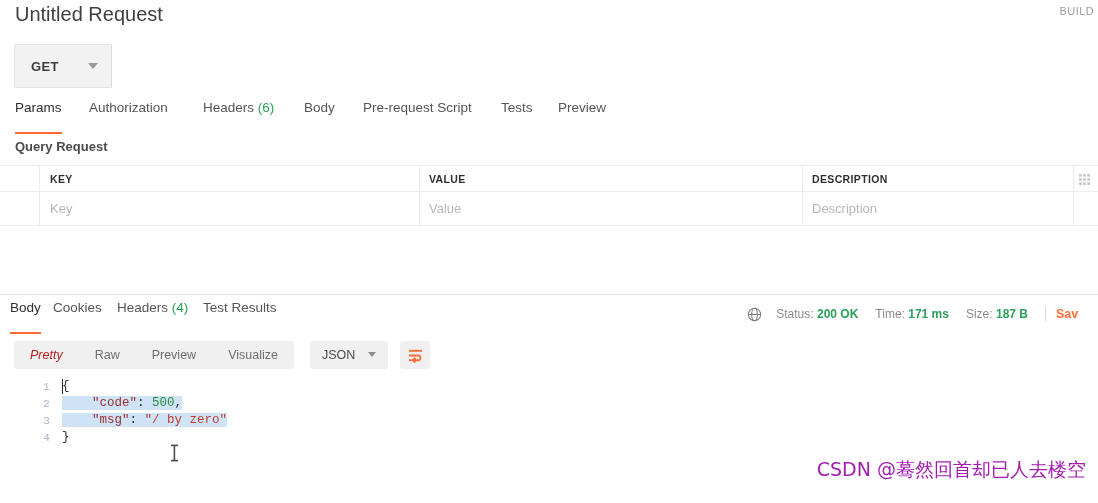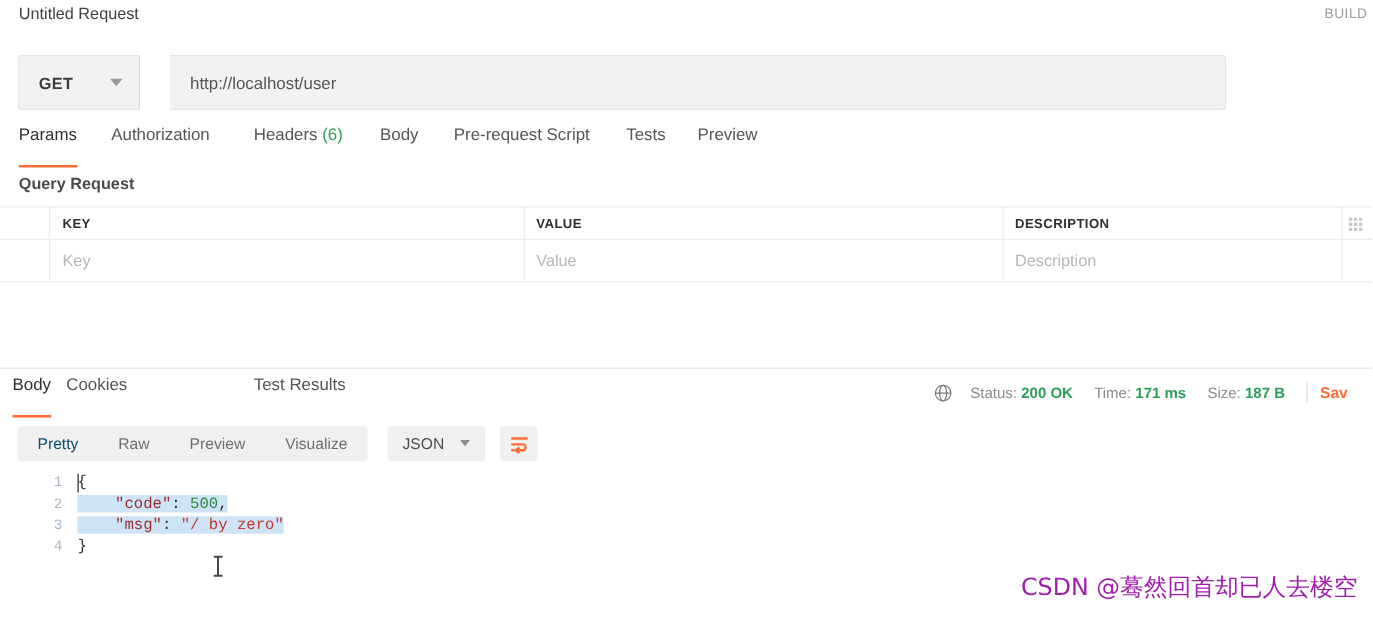--- a/index.html
+++ b/index.html
@@ -15,21 +15,21 @@
     width: 1098px; height: 503px;
     background: #ffffff;
   }
 
   
   .title-row {
     position: absolute; left: 0; top: 0; width: 1098px; height: 32px;
   }
   .req-title {
     position: absolute; left: 15px; top: 3px;
-    font-size: 13px; color: #3f3f3f;
+    font-size: 20px; color: #3f3f3f;
   }
   .build-label {
     position: absolute; right: 4px; top: 5px;
     font-size: 11px; color: #9c9c9c; letter-spacing: 0.4px;
   }
 
   
   .url-row {
     position: absolute; left: 14px; top: 44px;
     width: 1070px; height: 44px;
@@ -163,21 +163,21 @@
   }
   .seg-group {
     position: absolute; left: 0; top: 0; height: 28px;
     background: #f0f0f0; border-radius: 3px;
     display: flex; align-items: center;
   }
   .seg {
     padding: 0 16px; height: 28px; line-height: 28px;
     font-size: 12.5px; color: #6e6e6e; cursor: pointer;
   }
-  .seg.active { color: #0c4a6e; }
+  .seg.active { color: #b91c1c; font-style: italic; }
   .json-select {
     position: absolute; left: 296px; top: 0;
     width: 78px; height: 28px; background: #f0f0f0; border-radius: 3px;
     display: flex; align-items: center; cursor: pointer;
   }
   .json-select span { margin-left: 12px; font-size: 12.5px; color: #4d4d4d; }
   .json-caret {
     position: absolute; right: 12px; top: 11px;
     width: 0; height: 0;
     border-left: 4.5px solid transparent;
@@ -237,23 +237,20 @@
 
   <div class="title-row">
     <div class="req-title">Untitled Request</div>
     <div class="build-label">BUILD</div>
   </div>
 
   <div class="url-row">
     <div class="method-box">
       <span class="method-label">GET</span>
       <span class="method-caret"></span>
-    </div>
-    <div class="url-input">
-      <span class="url-text">http://localhost/user</span>
     </div>
   </div>
 
   <div class="req-tabs" id="req-tabs">
       <div class="tab active" style="left: 15px;"><span>Params</span><span class="underline"></span></div>
       <div class="tab" style="left: 89px;"><span>Authorization</span></div>
       <div class="tab" style="left: 203px; text-align: center;"><span>Headers</span><span class="badge-count"> (6)</span></div>
       <div class="tab" style="left: 304px;"><span>Body</span></div>
       <div class="tab" style="left: 363px;"><span>Pre-request Script</span></div>
       <div class="tab" style="left: 501px; text-align: center;"><span>Tests</span></div>
@@ -304,20 +301,21 @@
         <span class="td-text">Description</span>
       </div>
     </div>
   </div>
 
   <div class="panel-divider"></div>
 
   <div class="resp-tabs" id="resp-tabs">
       <div class="tab active" style="left: 10px;"><span>Body</span><span class="underline"></span></div>
       <div class="tab" style="left: 53px;"><span>Cookies</span></div>
+      <div class="tab" style="left: 117px;"><span>Headers</span><span class="badge-count"> (4)</span></div>
       <div class="tab" style="left: 203px;"><span>Test Results</span></div>
     </div>
 
   <div class="meta-bar">
     <span class="globe-wrap">
       <svg width="15" height="15" viewBox="0 0 16 16">
         <circle cx="8" cy="8" r="6.6" fill="none" stroke="#7d7d7d" stroke-width="1.1"></circle>
         <ellipse cx="8" cy="8" rx="3" ry="6.6" fill="none" stroke="#7d7d7d" stroke-width="1.1"></ellipse>
         <line x1="1.4" y1="8" x2="14.6" y2="8" stroke="#7d7d7d" stroke-width="1.1"></line>
       </svg>

